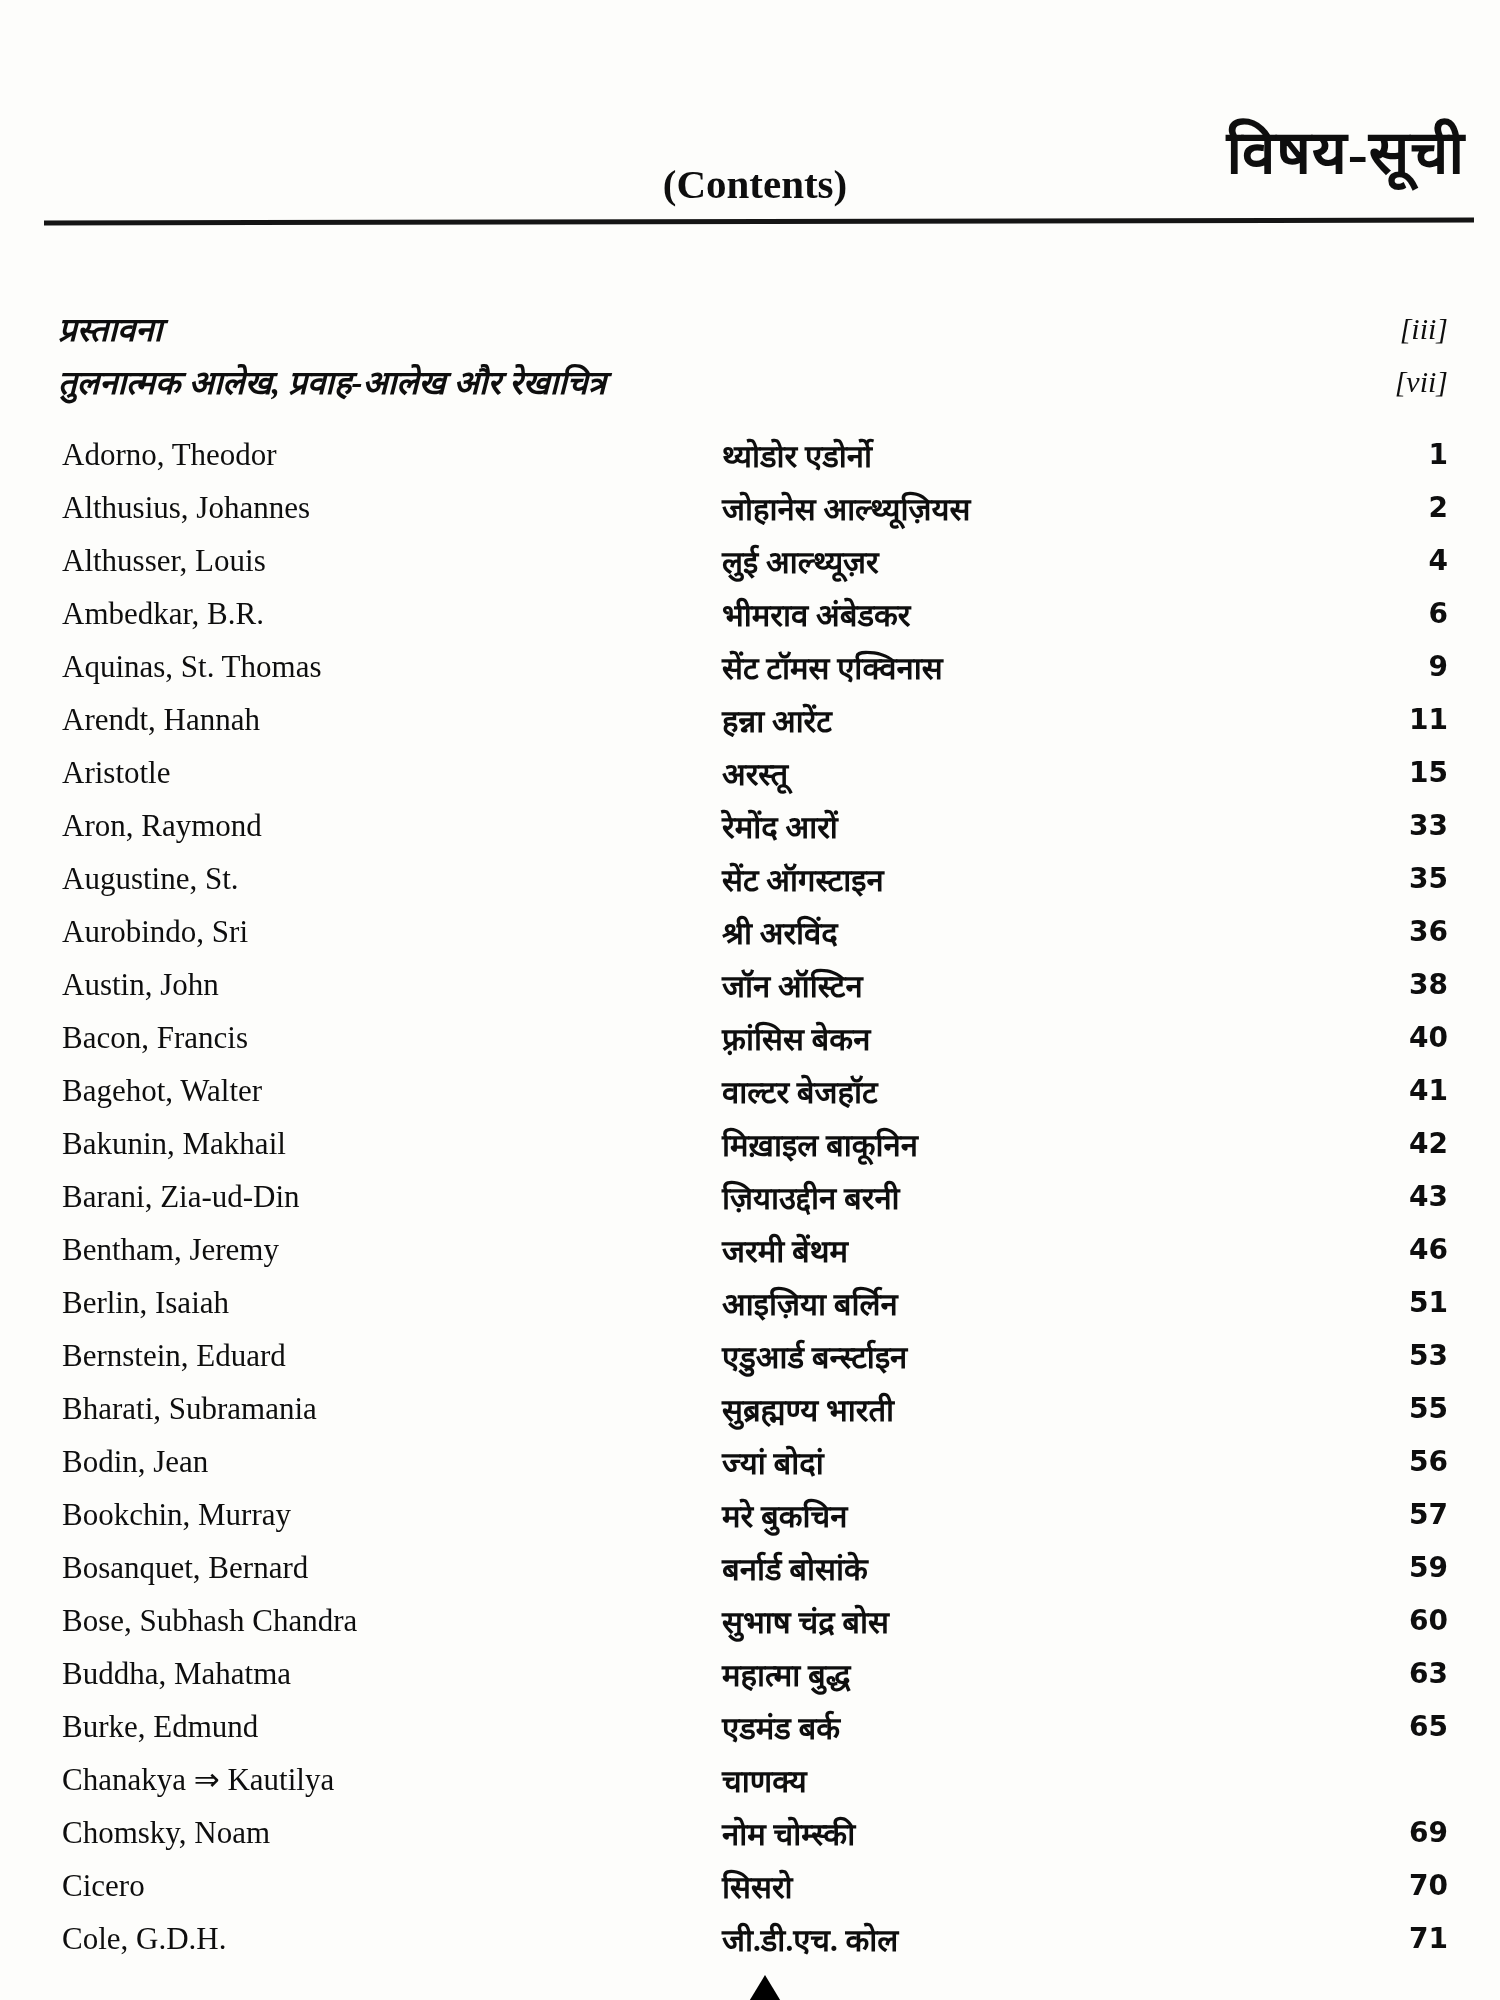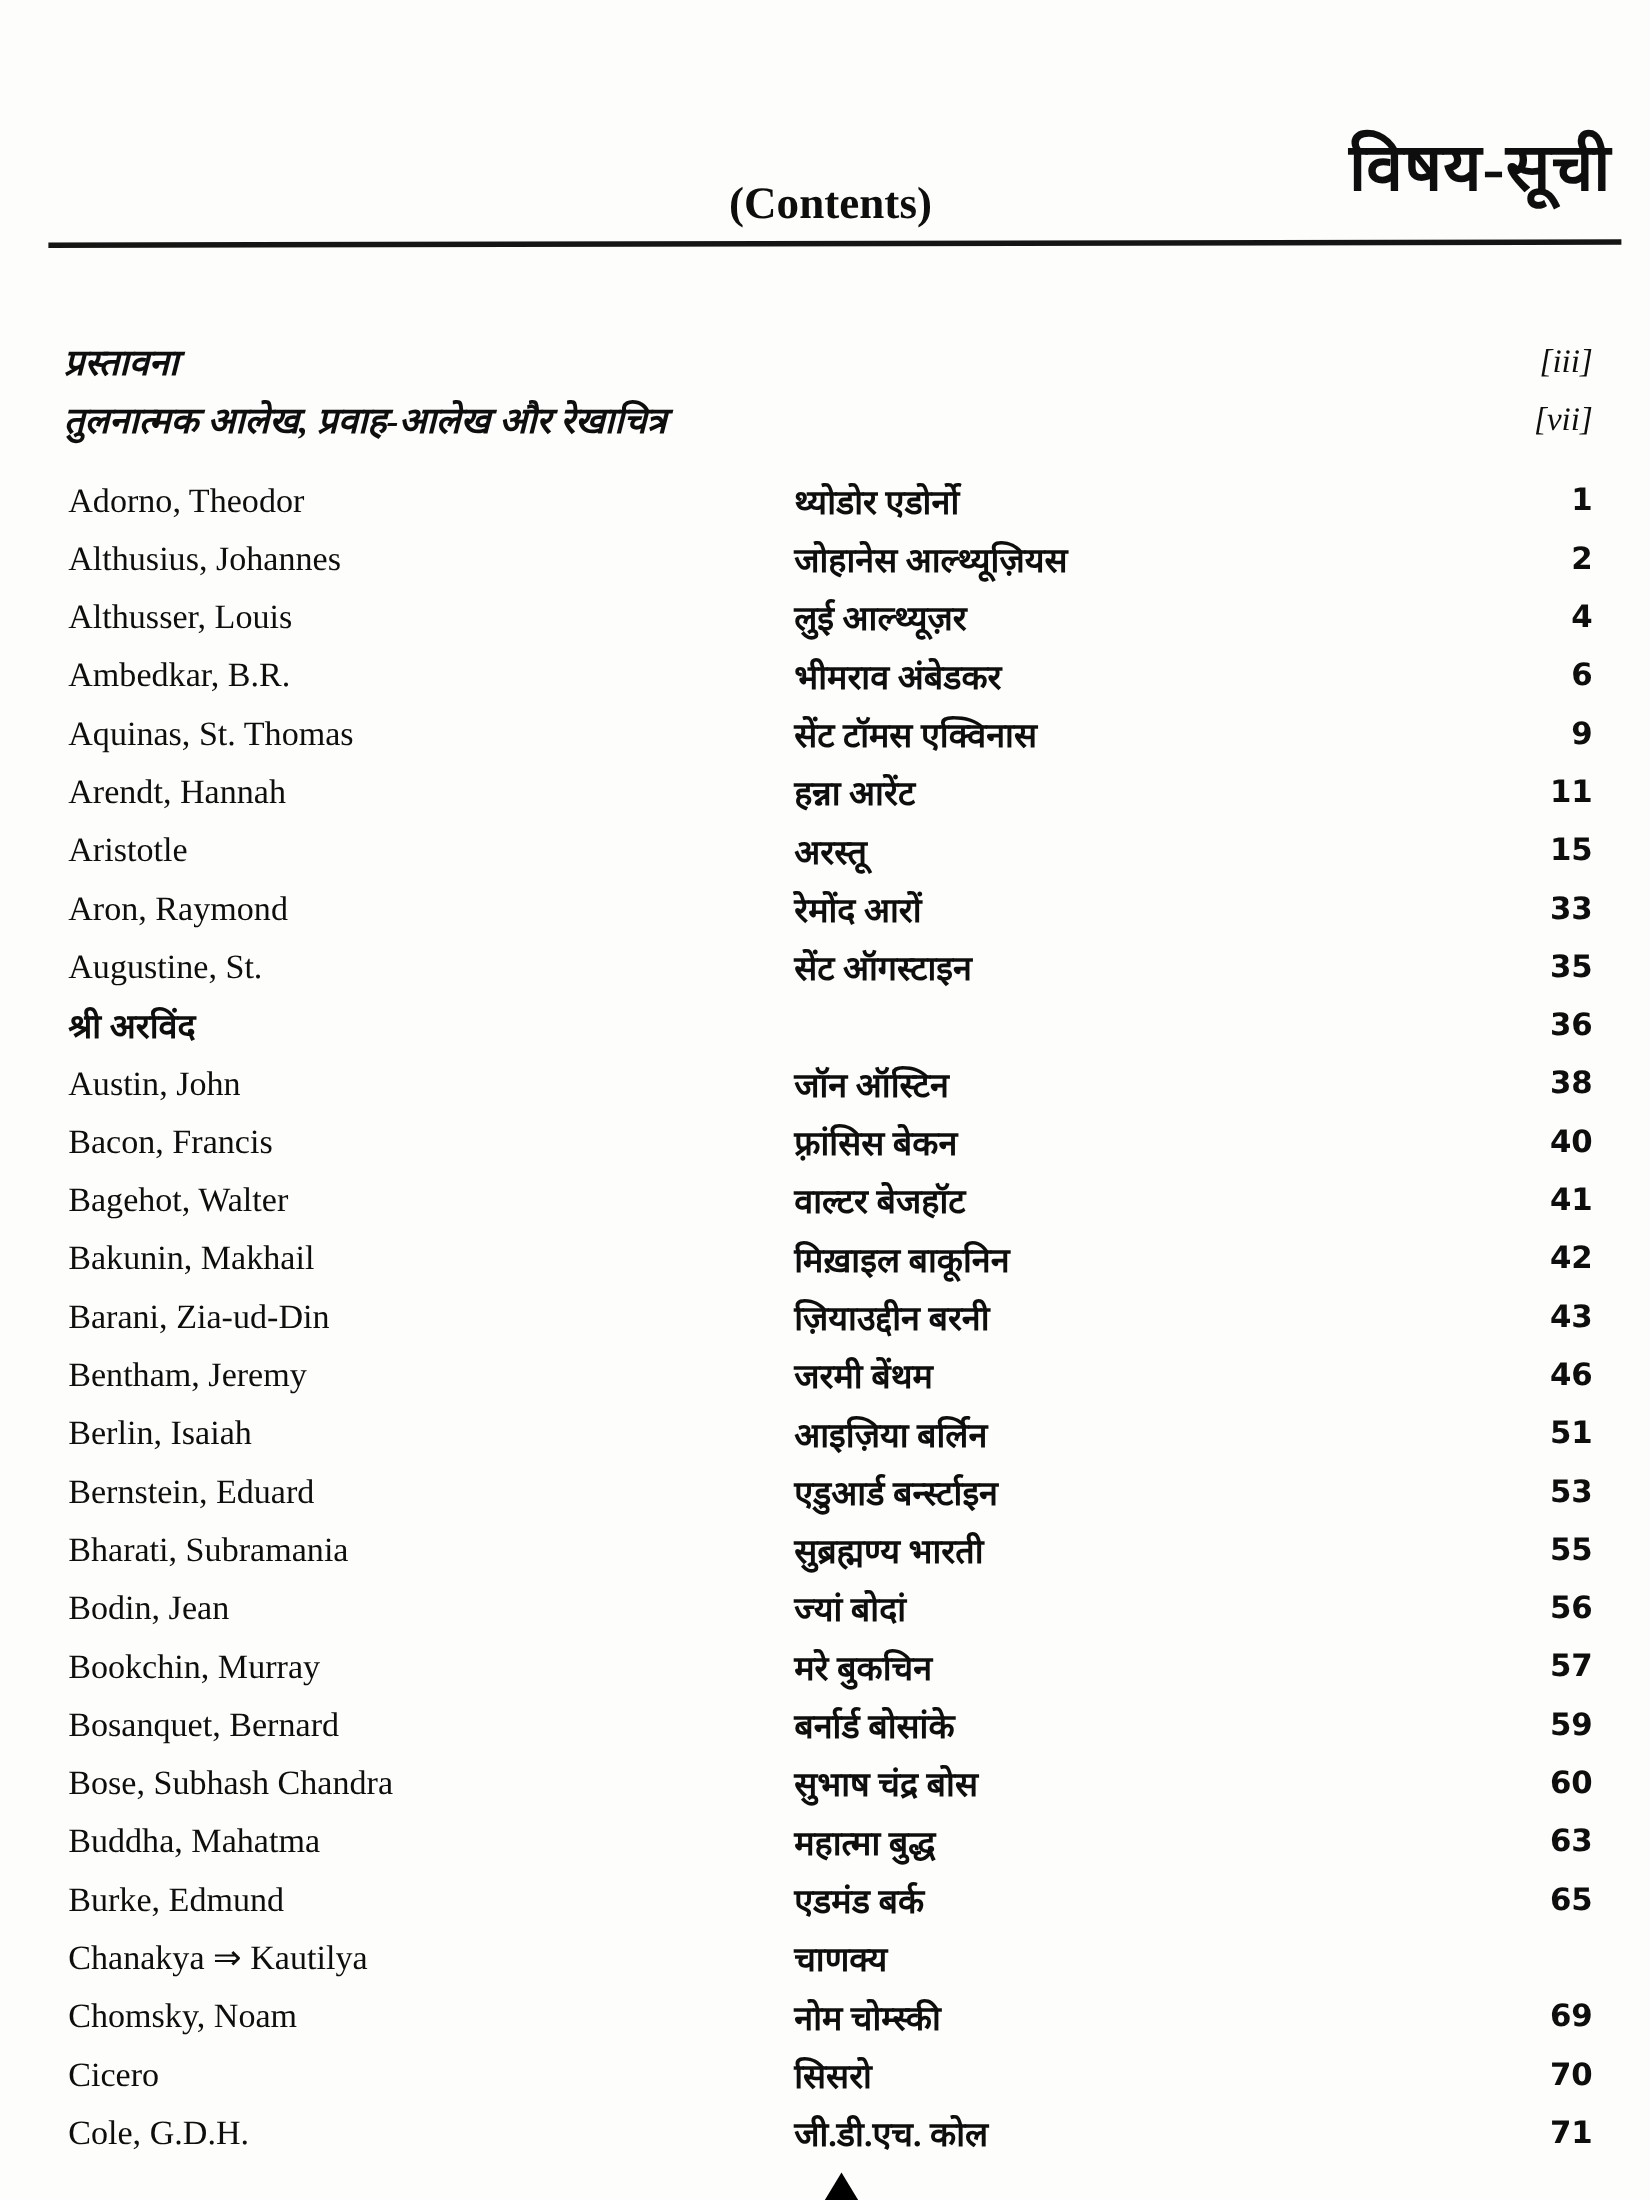--- a/index.html
+++ b/index.html
@@ -155,20 +155,21 @@
         <span class="en">Aron, Raymond</span>
         <span class="hi">रेमोंद आरों</span>
         <span class="pg">33</span>
       </div>
       <div class="row">
         <span class="en">Augustine, St.</span>
         <span class="hi">सेंट ऑगस्टाइन</span>
         <span class="pg">35</span>
       </div>
       <div class="row">
+        <span class="en">Aurobindo, Sri</span>
         <span class="hi">श्री अरविंद</span>
         <span class="pg">36</span>
       </div>
       <div class="row">
         <span class="en">Austin, John</span>
         <span class="hi">जॉन ऑस्टिन</span>
         <span class="pg">38</span>
       </div>
       <div class="row">
         <span class="en">Bacon, Francis</span>

